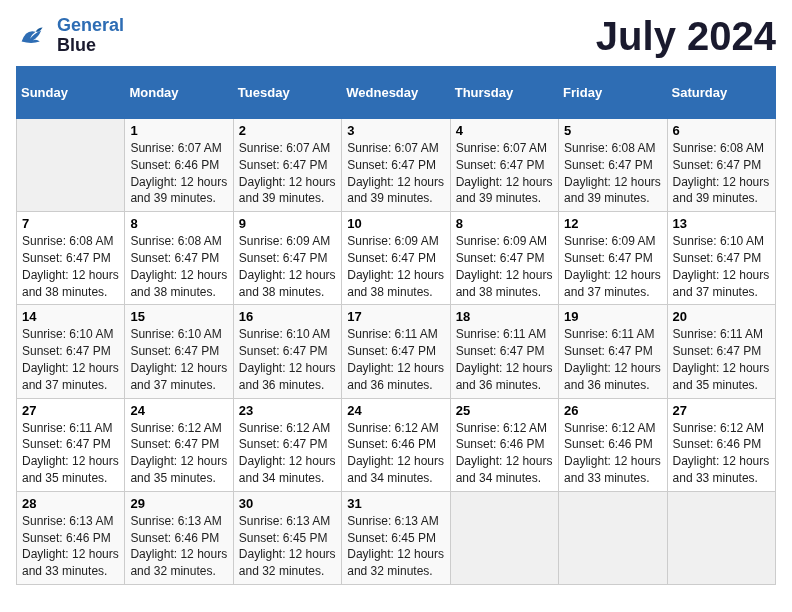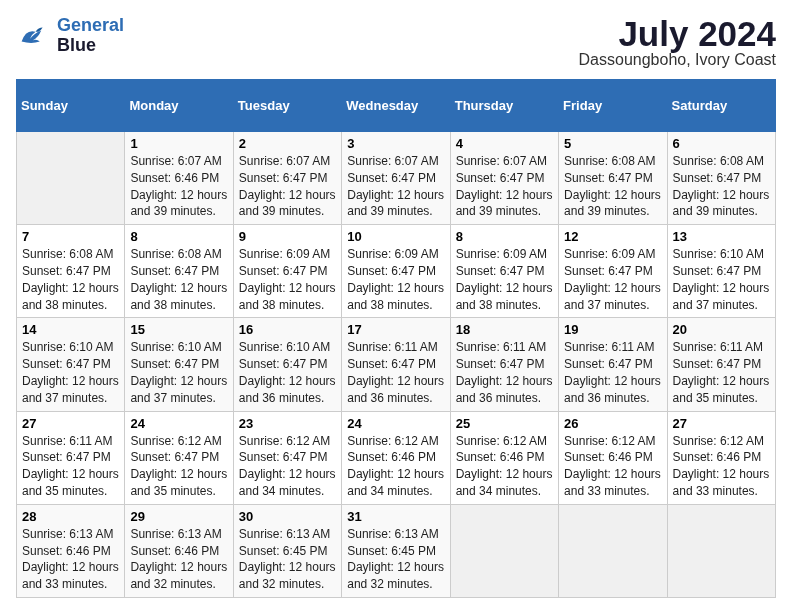--- a/index.html
+++ b/index.html
@@ -31,21 +31,21 @@
       color: #2e6db4;
     }
     .logo-bird {
       width: 28px;
       height: 28px;
     }
     .title-block {
       text-align: right;
     }
     .main-title {
-      font-size: 35px;
+      font-size: 40px;
       font-weight: bold;
       color: #1a1a2e;
       line-height: 1;
     }
     .subtitle {
       font-size: 16px;
       color: #333;
     }
     table {
       width: 100%;
@@ -98,21 +98,20 @@
       <path d="M28 14 Q32 8 38 8 Q36 12 32 14Z" fill="#1a5a9a"></path>
     </svg>
     <div>
       <div class="logo-text">
         <span>General</span><br><span style="color:#1a1a2e">Blue</span>
       </div>
     </div>
   </div>
   <div class="title-block">
     <div class="main-title">July 2024</div>
-    <div class="subtitle">Dassoungboho, Ivory Coast</div>
   </div>
 </div>
 
 <table>
   <thead>
     <tr>
 
     <th>Sunday</th>
         <th>Monday</th>
         <th>Tuesday</th>

